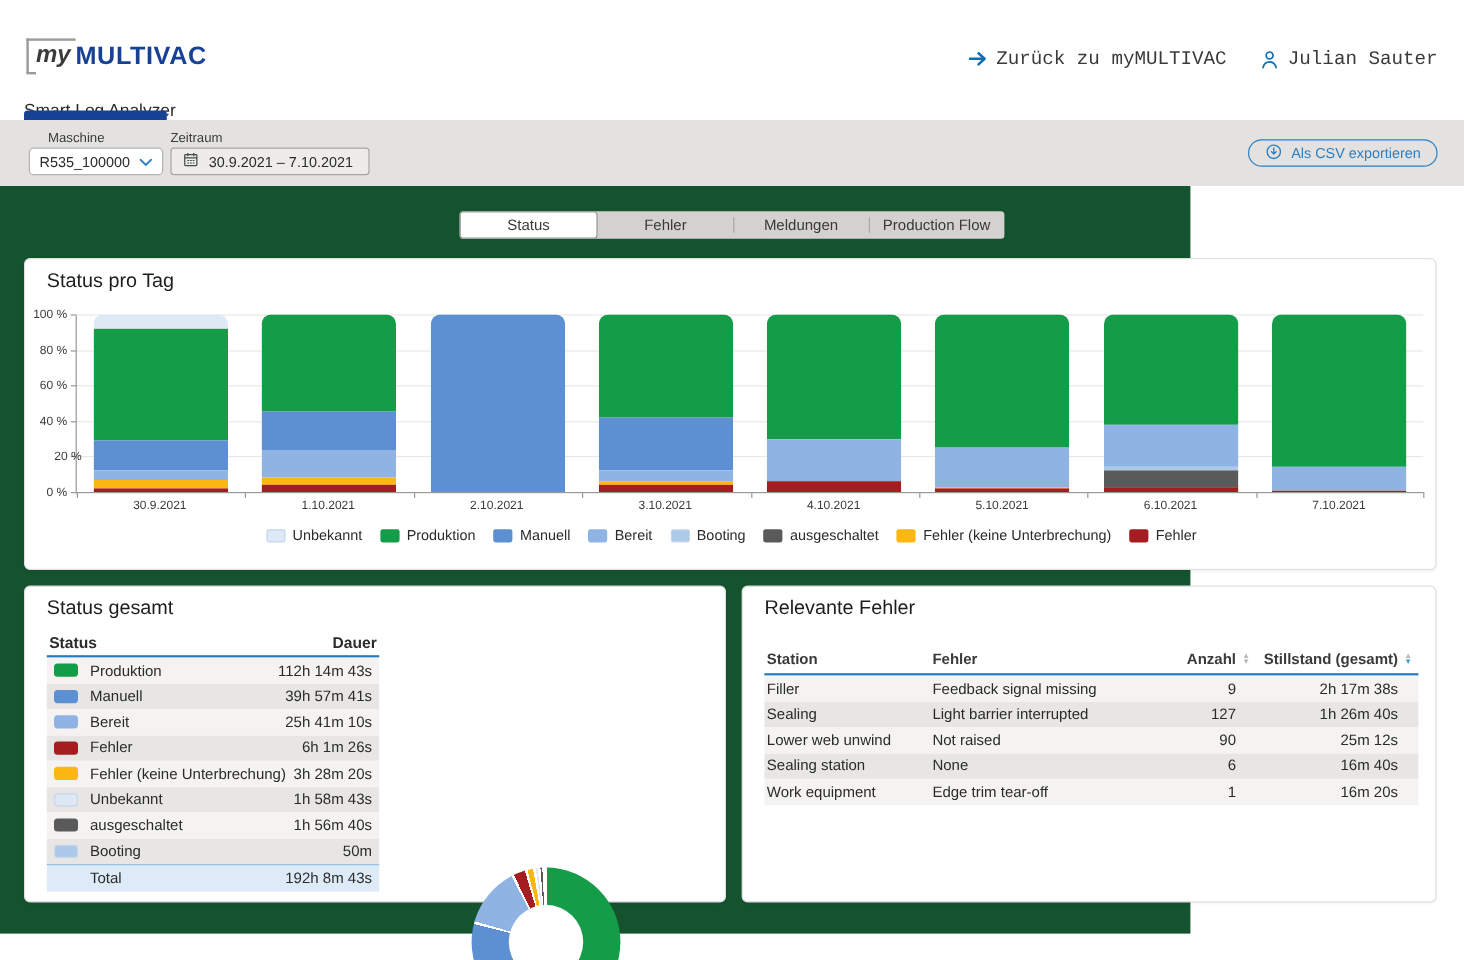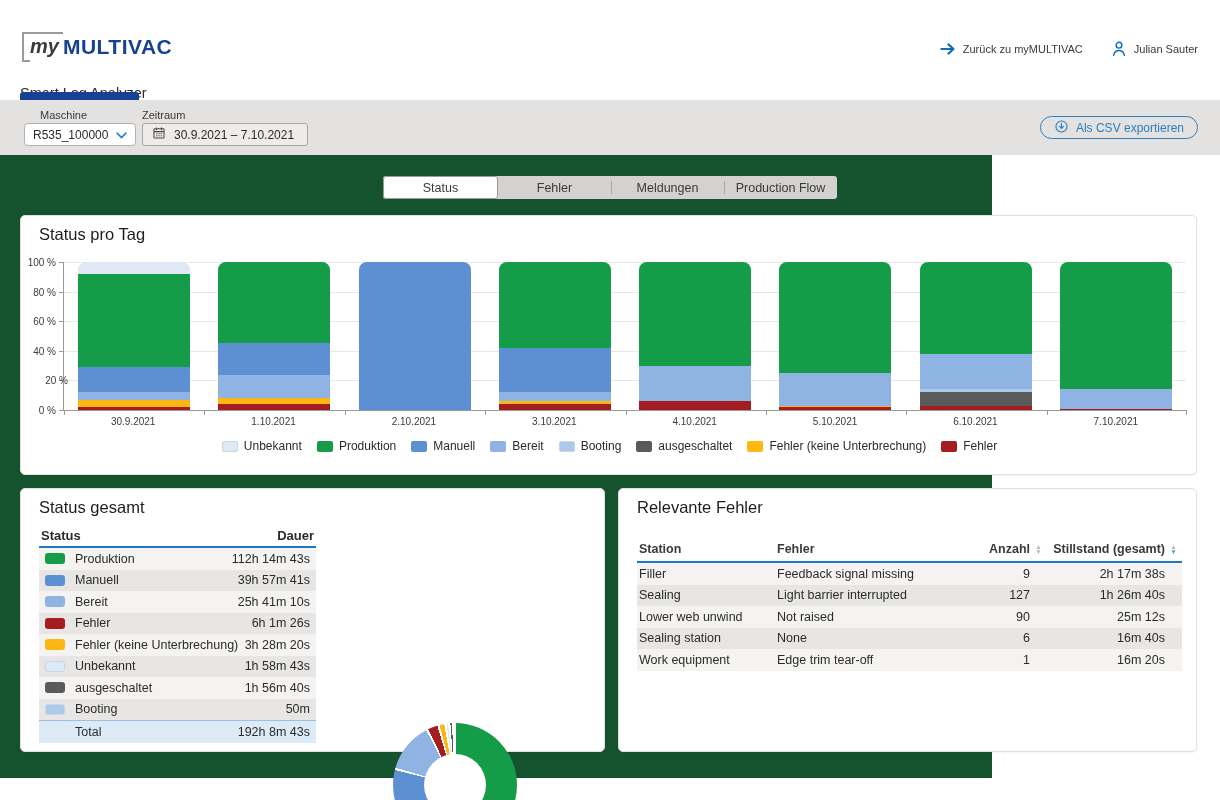--- a/index.html
+++ b/index.html
@@ -6,21 +6,21 @@
   html,body { width:1220px; height:800px; background:#ffffff; font-family:"Liberation Sans",sans-serif; color:#3a3a39; }
   #app { position:relative; width:1220px; height:800px; overflow:hidden; background:#ffffff; }
 
   
   .header { position:absolute; left:0; top:0; width:1220px; height:100px; background:#ffffff; }
   .logo { position:absolute; left:22px; top:32px; display:flex; align-items:flex-end; cursor:default; }
   .logo-my { font-style:italic; font-weight:bold; font-size:20px; color:#3a3a39; border-top:2px solid #9b9b9a; border-left:2px solid #9b9b9a; padding:1px 4px 3px 6px; position:relative; }
   .logo-my::after { content:""; position:absolute; left:-2px; bottom:-1px; width:8px; height:2px; background:#9b9b9a; }
   .logo-brand { font-weight:bold; font-size:21px; letter-spacing:.5px; color:#164194; padding-bottom:2px; }
   .header-right { position:absolute; right:22px; top:40px; display:flex; align-items:center; gap:28px; }
-  .hlink { display:flex; align-items:center; gap:7px; font-size:11px; color:#3a3a39; cursor:pointer; }
+  .hlink { display:flex; align-items:center; gap:7px; font-size:16px; color:#3a3a39; cursor:pointer;font-family:Liberation Mono, monospace; }
   .hlink svg { display:block; }
   .app-tab { position:absolute; left:20px; top:72px; font-size:14.5px; color:#2b2b2a;margin-top:13px; }
   .app-tab-underline { position:absolute; left:20px; top:92px; width:119px; height:8px; background:#164194; border-radius:3px 3px 0 0; }
 
   
   .filterbar { position:absolute; left:0; top:100px; width:1220px; height:55px; background:#e3e2e0; }
   .f-label { position:absolute; font-size:11px; color:#3a3a39; }
   .machine-label { left:40px; top:9px; }
   .period-label { left:142px; top:9px; }
   .select { position:absolute; left:24px; top:23px; width:112px; height:23px; background:#ffffff; border:1px solid #b3b2b1; border-radius:4px; display:flex; align-items:center; padding:0 8px; font-size:12px; color:#2b2b2a; cursor:pointer; }

